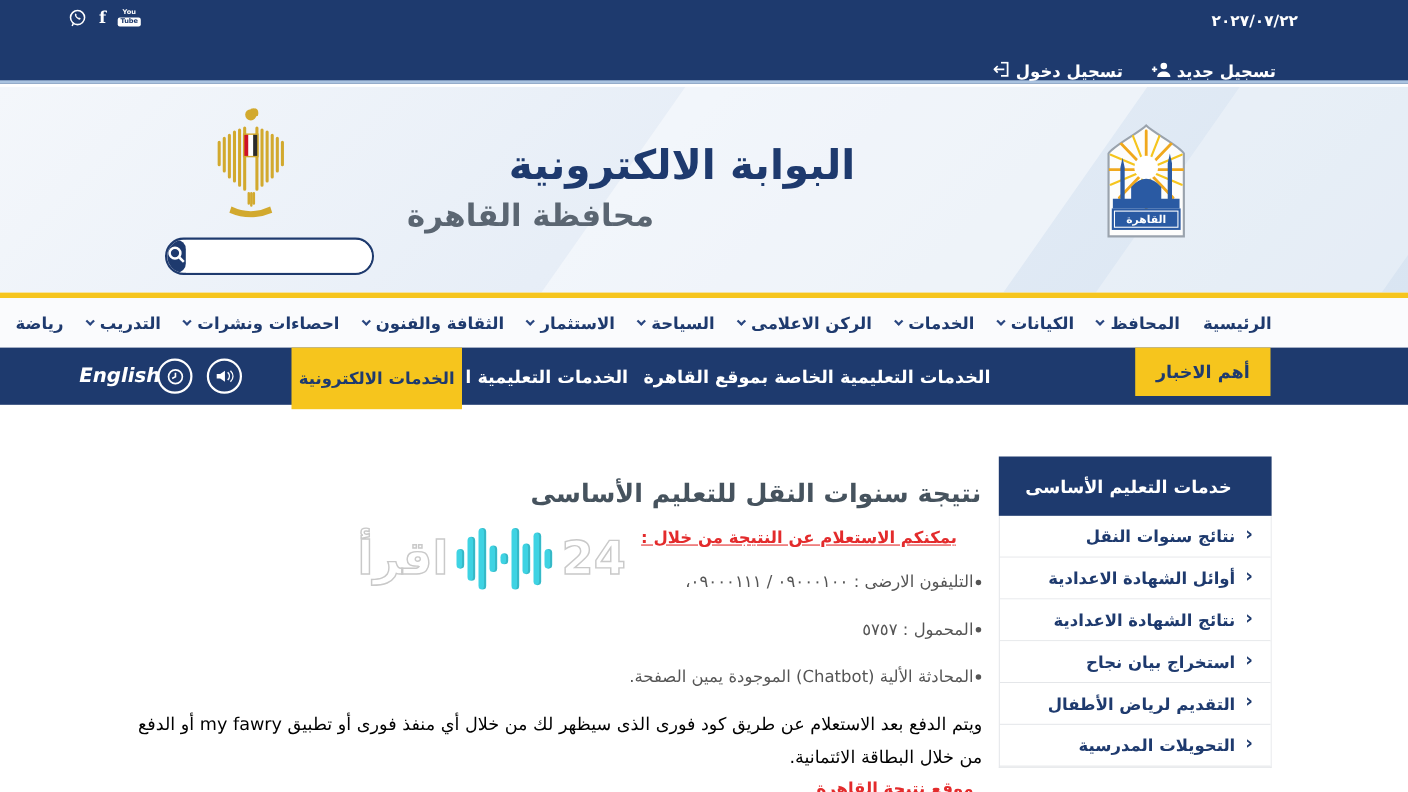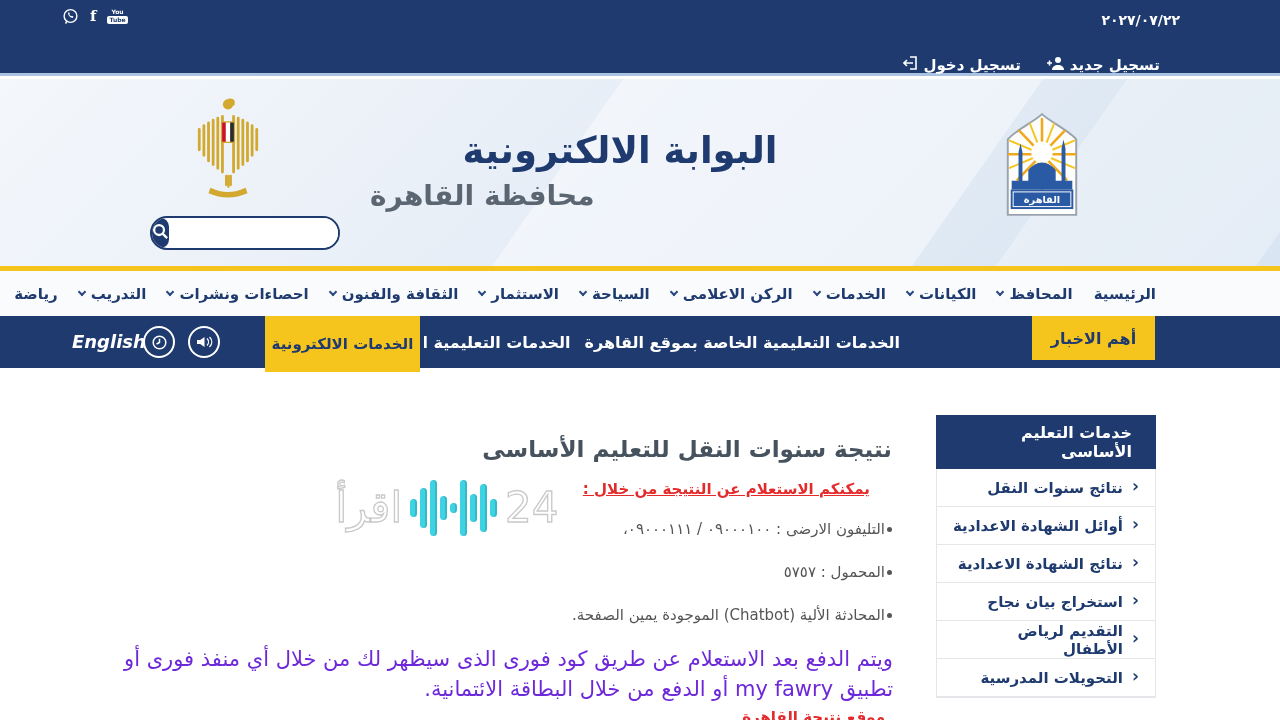--- a/index.html
+++ b/index.html
@@ -66,49 +66,49 @@
   .ticker span { color:#fff; font-size:16px; font-weight:bold; white-space:nowrap; }
   .ticker span:first-child { margin-right:128px; }
   .circ { position:absolute; top:10px; width:32px; height:32px; border:2px solid #fff;
           border-radius:50%; display:flex; align-items:center; justify-content:center; cursor:pointer; }
   .circ.speaker { left:188px; }
   .circ.clock { left:143px; }
   .english { position:absolute; left:72px; top:15px; color:#fff; font-size:18px;
              font-weight:bold; font-style:italic; cursor:pointer; }
 
   
-  .sidebar { position:absolute; right:124px; top:415px; width:220px; }
+  .sidebar { position:absolute; right:124px; top:415px; width:248px; }
   .sb-head { height:54px; background:#1e3a6e; color:#fff; font-size:16px; font-weight:bold;
              display:flex; align-items:center; justify-content:flex-end; padding:0 24px;
              direction:rtl; }
   .sb-list { border:1px solid #e4e6e9; border-top:none; }
   .sb-item { height:38px; direction:rtl; display:flex; align-items:center; gap:9px;
              padding:0 16px; border-bottom:1px solid #e4e6e9; background:#fff; cursor:pointer; }
   .sb-item:last-of-type { border-bottom:1px solid #e4e6e9; }
   .sb-item .lt { color:#1e3a6e; font-size:15px; font-weight:bold; }
   .sb-item .ar { color:#1e3a6e; font-size:17px; font-weight:bold; line-height:1; margin-top:-2px; }
 
   
   .a-title { position:absolute; right:388px; top:436px; color:#46535e; font-size:23px;
              font-weight:bold; direction:rtl; }
   .a-link { position:absolute; right:410px; top:480px; color:#e32b2c; font-size:15px;
             font-weight:bold; text-decoration:underline; direction:rtl; cursor:pointer; }
   .bullets { position:absolute; right:388px; top:520px; direction:rtl; }
   .bullet { display:flex; align-items:center; gap:2px; margin-bottom:25px; color:#555;
             font-size:15px; }
   .bullet .dot { width:5px; height:5px; border-radius:50%; background:#555; }
   .a-par { position:absolute; left:110px; right:387px; top:644px; direction:rtl;
-           color:#6d28d9; font-size:21px; line-height:30px; }
+           color:#000000; font-size:16px; line-height:30px; }
   .a-bottom-link { position:absolute; right:395px; top:708px; color:#e32b2c; font-size:15px;
                    font-weight:bold; text-decoration:underline; direction:rtl; cursor:pointer; }
 
   
   .wm { position:absolute; left:338px; top:470px; width:218px; height:76px; display:flex;
         align-items:center; justify-content:center; gap:8px; pointer-events:none; }
-  .wm-txt { font-size:42px; font-weight:normal; color:rgba(255,255,255,.75);
+  .wm-txt { font-size:42px; font-weight:bold; color:rgba(255,255,255,.75);
             -webkit-text-stroke:1.3px #c9c9c9; line-height:1; }
   .wm-bars { display:flex; align-items:center; gap:3px; height:70px; }
   .wm-bars i { display:block; width:7px; border-radius:4px; background:#3ed3e3;
                box-shadow:inset -2px 0 0 rgba(0,0,0,.12); }
 </style>
 </head>
 <body>
 
 <div class="page">
 

